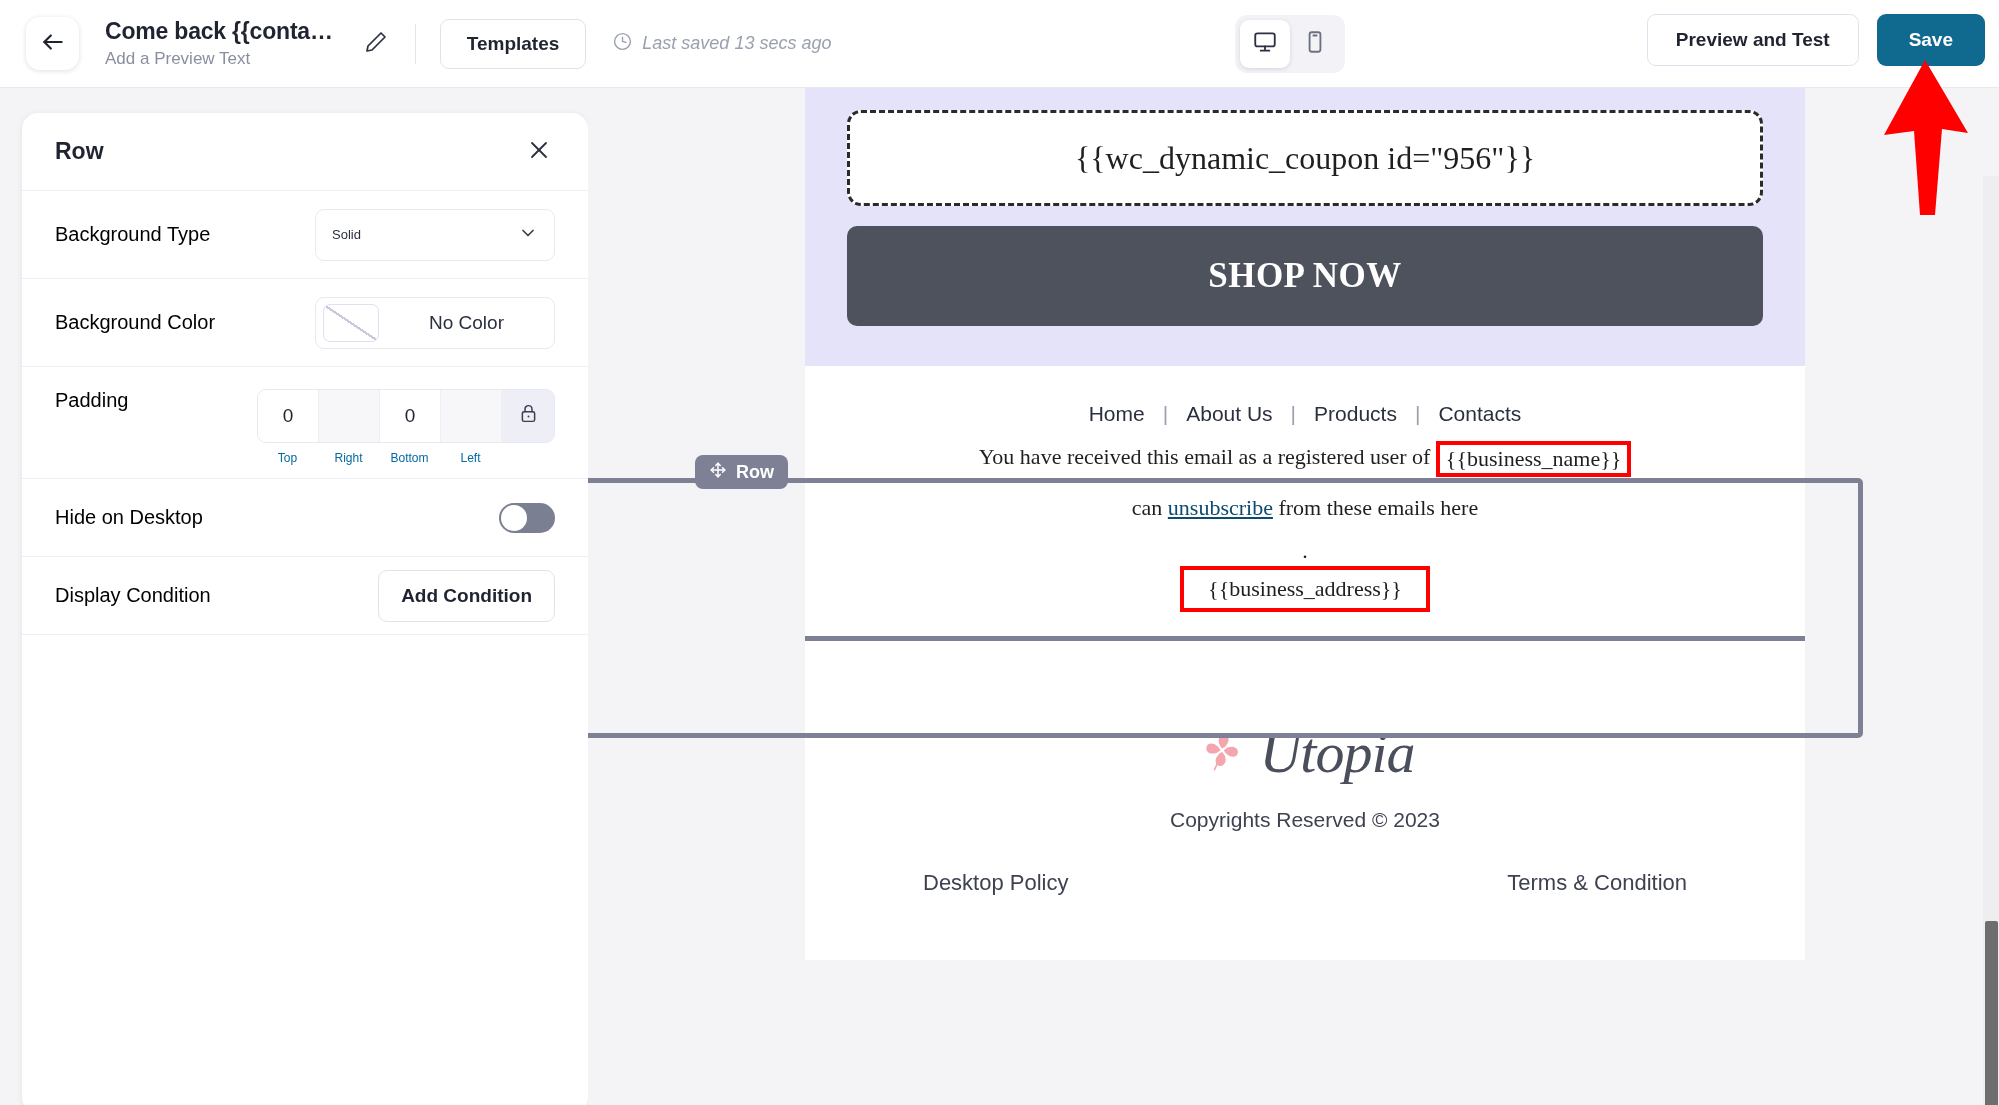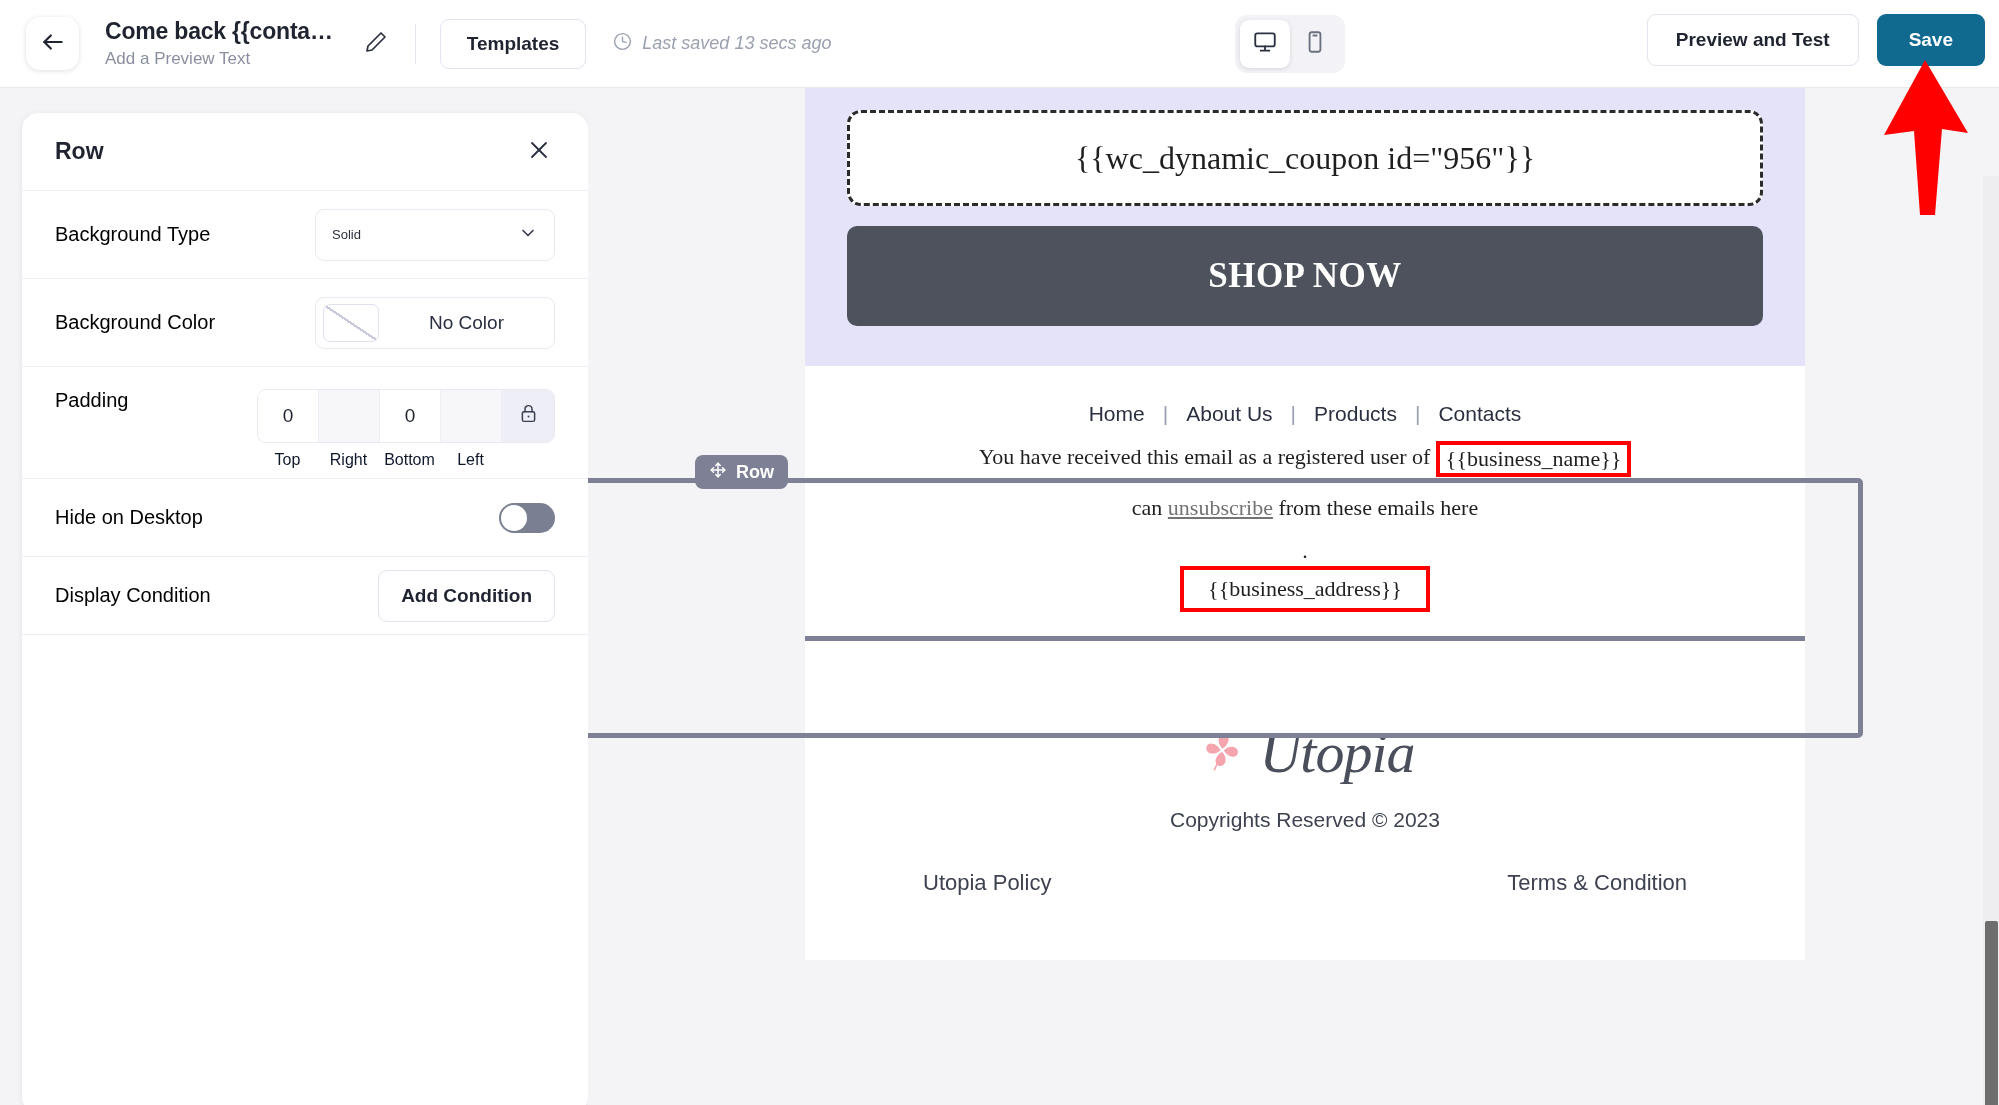--- a/index.html
+++ b/index.html
@@ -158,21 +158,21 @@
   }
   .pad-cell {
     width: 61px; height: 52px; border-right: 1px solid #eeeef4;
     display: flex; align-items: center; justify-content: center;
     font-size: 19px; color: #1f2430; background: #f7f7fa; cursor: text;
   }
   .pad-cell.filled { background: #ffffff; }
   .pad-cell.lock { width: 52px; border-right: none; background: #eeeef6; cursor: pointer; }
   .pad-cell.lock svg { width: 21px; height: 21px; }
   .pad-labels { display: flex; margin-top: 8px; }
-  .pad-lab { width: 61px; text-align: center; font-size: 16px; color: #0f172a; }
+  .pad-lab { width: 61px; text-align: center; font-size: 12px; color: #0369a1; }
   .pad-lab:last-child { width: 52px; }
 
   .toggle {
     width: 56px; height: 30px; border-radius: 16px; background: #7b7f92;
     position: relative; cursor: pointer;
   }
   .toggle .knob {
     position: absolute; left: 2px; top: 2px;
     width: 26px; height: 26px; border-radius: 50%; background: #fff;
   }
@@ -250,21 +250,21 @@
     gap: 0; font-family: "Liberation Sans", sans-serif;
     font-size: 21px; color: #2b3040;
   }
   .fnav a { color: #2b3040; text-decoration: none; padding: 0 18px; cursor: pointer; }
   .fnav .sep { color: #9aa0ae; font-weight: 300; }
   .fline { font-size: 22px; margin-top: 14px; line-height: 1.5; }
   .fline .hl {
     display: inline-block; border: 4px solid #ff0000; padding: 2px 6px; line-height: 1.1;
     vertical-align: middle;
   }
-  .fline a.unsub { color: #737373; text-decoration: underline; cursor: pointer; }
+  .fline a.unsub { color: #0c4a6e; text-decoration: underline; cursor: pointer; }
   .dot-line { font-size: 22px; margin-top: 14px; color: #1f1f1f; }
   .addr-hl {
     display: inline-block; border: 4px solid #ff0000; padding: 6px 24px;
     font-size: 22px; margin-top: 2px;
   }
 
   .footer-sep {
     height: 5px; background: #7e8195; margin: 24px 0 0 0;
   }
 
@@ -486,21 +486,21 @@
               <path d="M33 31c7-7 17-4 16 3-.7 5-7 6-12 2-2-1.5-3.4-3.5-4-5z"></path>
               <path d="M31 33c7 7 4 17-3 16-5-.7-6-7-2-12 1.5-2 3.5-3.4 5-4z"></path>
               <path d="M29 31c-7 7-17 4-16-3 .7-5 7-6 12-2 2 1.5 3.4 3.5 4 5z"></path>
               <path d="M30 34 L21 54 L23 54 L31.5 35 Z"></path>
             </svg>
           </span>
           <span class="brand-name">Utopia</span>
         </div>
         <div class="copyright">Copyrights Reserved © 2023</div>
         <div class="brand-links">
-          <a>Utopia Policy</a>
+          <a>Desktop Policy</a>
           <a>Terms &amp; Condition</a>
         </div>
       </div>
 
     </div>
 
     <div class="selected-block"></div>
 
     <div class="row-badge">
       <span>

